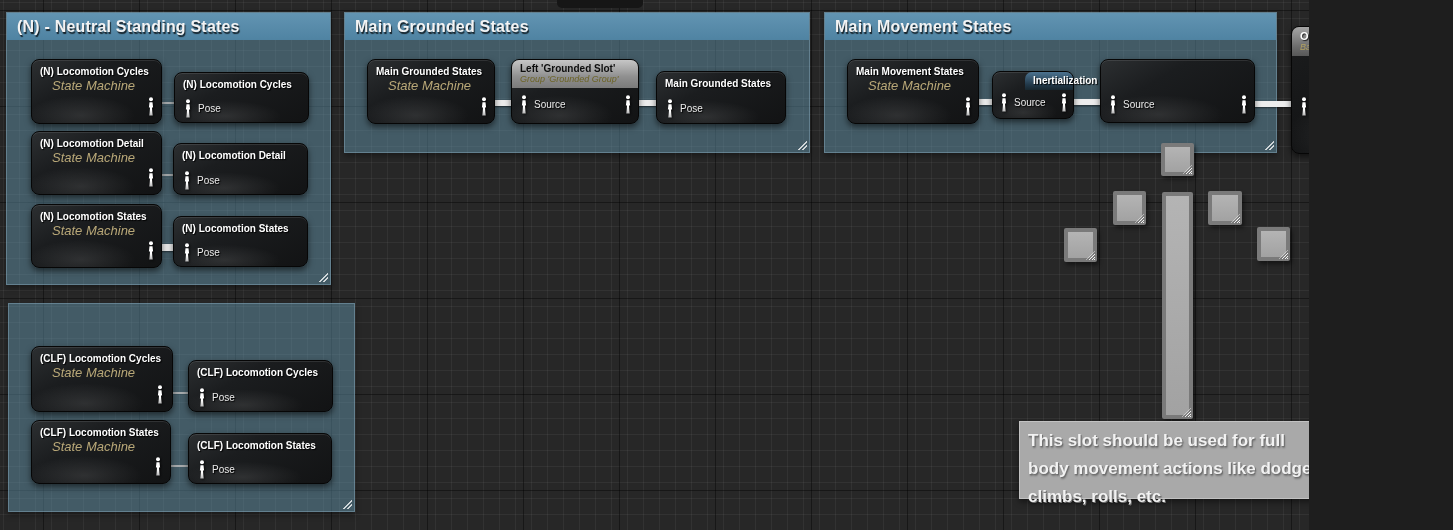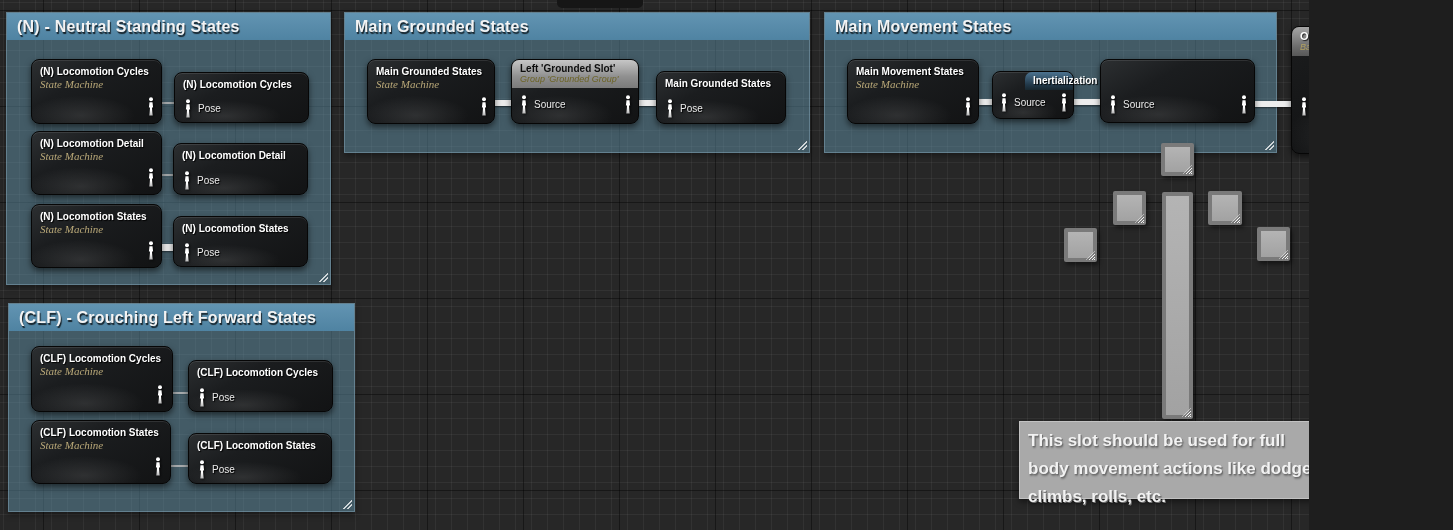--- a/index.html
+++ b/index.html
@@ -32,22 +32,22 @@
     text-shadow:1px 1px 0 #707070,1px 2px 2px rgba(0,0,0,0.35);}
   .note .c-handle{background:repeating-linear-gradient(135deg,rgba(90,90,90,0.8) 0 1px,transparent 1px 3px);}
   
   .node{position:absolute;border-radius:8px;border:1px solid #060606;box-sizing:border-box;
     background:linear-gradient(150deg,#2c2f31 0%,#1b1d1f 35%,#121314 100%);
     box-shadow:0 3px 6px rgba(0,0,0,0.55), inset 0 1px 0 rgba(255,255,255,0.10);}
   .node::after{content:"";position:absolute;inset:0;border-radius:8px;pointer-events:none;
     background:radial-gradient(ellipse 60% 45% at 38% 88%, rgba(255,255,255,0.10), transparent 70%);}
   .node-title{font-size:10px;font-weight:bold;color:#fff;padding:6px 8px 0;white-space:nowrap;
     text-shadow:1px 1px 1px #000;position:relative;z-index:2;}
-  .node-sub{font-size:11px;font-style:italic;color:#b9a878;padding:1px 8px 0;white-space:nowrap;
-    position:relative;z-index:2;font-family:Liberation Serif, serif;}
+  .node-sub{font-size:13px;font-style:italic;color:#b9a878;padding:1px 20px 0;white-space:nowrap;
+    position:relative;z-index:2;}
   .nhead{border-radius:7px 7px 0 0;padding:3px 8px 4px;position:relative;z-index:2;}
   .nhead .t{font-size:10px;font-weight:bold;white-space:nowrap;}
   .nhead .s{font-size:9px;font-style:italic;white-space:nowrap;}
   .head-light{background:linear-gradient(180deg,#c6c6c6,#8f8f8f 60%,#7b7b7b);}
   .head-light .t{color:#0d0d0d;}
   .head-light .s{color:#6d6426;}
   .head-dark{background:linear-gradient(180deg,#6f6f6f,#2c2c2c 30%,#1c1c1c);}
   .head-dark .t{color:#fff;text-shadow:1px 1px 1px #000;}
   .head-dark .s{color:#a59767;}
   .head-blue{background:linear-gradient(180deg,#4c7390,#22394a 70%,#18272f);margin-left:32px;}
@@ -92,23 +92,20 @@
   </div>
 
   <div class="comment" style="left:824px;top:12px;width:453px;height:141px;">
     <div class="comment-header">
       <span class="comment-title">Main Movement States</span>
     </div>
     <div class="c-handle"></div>
   </div>
 
   <div class="comment" style="left:8px;top:303px;width:347px;height:209px;">
-    <div class="comment-header">
-      <span class="comment-title">(CLF) - Crouching Left Forward States</span>
-    </div>
     <div class="c-handle"></div>
   </div>
 
   <div class="mini" style="left:1161px;top:143px;width:33px;height:33px;">
       <div class="mini-inner"></div>
       <div class="c-handle"></div>
     </div>
   <div class="mini" style="left:1113px;top:191px;width:33px;height:34px;">
       <div class="mini-inner"></div>
       <div class="c-handle"></div>

